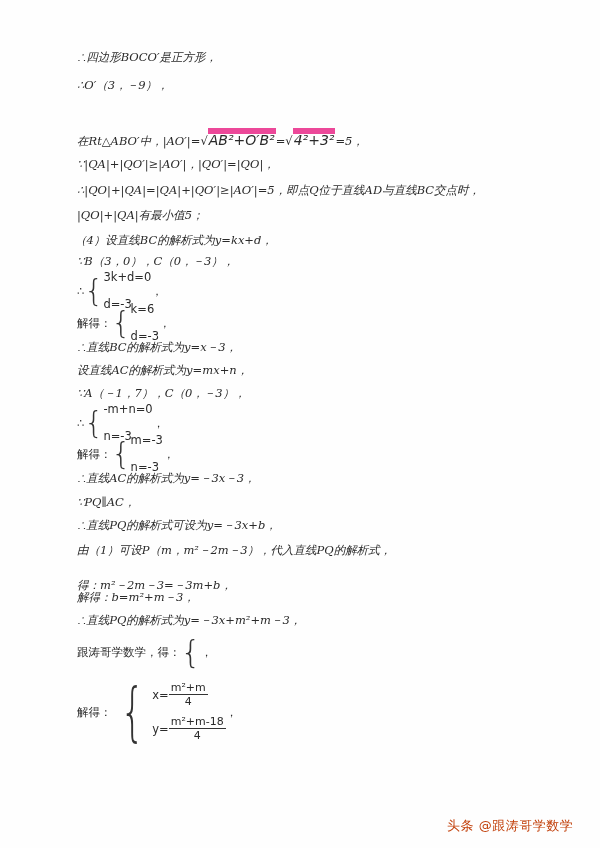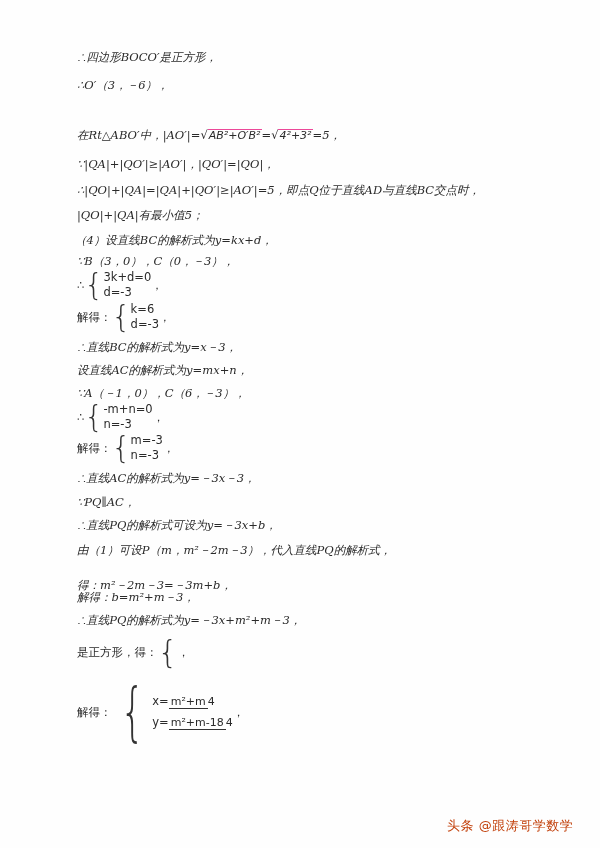--- a/index.html
+++ b/index.html
@@ -1,33 +1,33 @@
 <!DOCTYPE html>
 <html><head>
 <meta charset="utf-8">
 <style>
   html, body { margin:0; padding:0; }
   body { width:600px; height:848px; background:#fefefe; position:relative; overflow:hidden;
          font-family:"DejaVu Serif", "Liberation Serif", serif; color:#2a2a2a; }
   .line { position:absolute; left:77px; font-size:11.5px; white-space:nowrap; line-height:14px;font-style:italic; }
   .sys { position:absolute; left:77px; display:flex; align-items:center; font-size:11.5px; }
   .brace { font-family:"DejaVu Sans", sans-serif; font-weight:200; color:#333; line-height:1; }
-  .sysbody { display:flex; flex-direction:column; font-family:"DejaVu Sans", "Liberation Sans", sans-serif; font-size:11.5px; line-height:15px; }
-  .frac { display:inline-flex; flex-direction:row; align-items:center; vertical-align:middle; font-size:11px; }
+  .sysbody { display:flex; flex-direction:column; font-family:"DejaVu Sans", "Liberation Sans", sans-serif; font-size:11.5px; line-height:15px;gap:12px; }
+  .frac { display:inline-flex; flex-direction:column; align-items:center; vertical-align:middle; font-size:11px; }
   .frac .num { border-bottom:1px solid #333; padding:0 2px; line-height:13px; }
   .frac .den { line-height:14px; }
-  .sqrt { display:inline-block; border-top:1px solid #ec4899; padding:0 1px; font-family:"DejaVu Sans", sans-serif; font-size:11px; line-height:12px; }
+  .sqrt { display:inline-block; border-top:6px solid #ec4899; padding:0 1px; font-family:"DejaVu Sans", sans-serif; font-size:14px; line-height:12px; }
   .watermark { position:absolute; left:447px; top:817px; font-family:"DejaVu Sans", sans-serif; font-size:13px; color:#c2410c; letter-spacing:0.5px;text-align:right; }
 </style>
 </head>
 <body>
 
 <div>
   <div class="line" style="top:50px">∴四边形BOCO′是正方形，</div>
-  <div class="line" style="top:78px">∴O′（3，－6），</div>
+  <div class="line" style="top:78px">∴O′（3，－9），</div>
 
   <div class="line" style="top:128px">
     <span>在Rt△ABO′中，|AO′|=</span><span>√</span><span class="sqrt">AB²+O′B²</span><span>=</span><span>√</span><span class="sqrt">4²+3²</span><span>=5，</span>
   </div>
 
   <div class="line" style="top:157px">∵|QA|+|QO′|≥|AO′|，|QO′|=|QO|，</div>
   <div class="line" style="top:183px">∴|QO|+|QA|=|QA|+|QO′|≥|AO′|=5，即点Q位于直线AD与直线BC交点时，</div>
   <div class="line" style="top:208px">|QO|+|QA|有最小值5；</div>
   <div class="line" style="top:233px;left:75px">（4）设直线BC的解析式为y=kx+d，</div>
   <div class="line" style="top:254px">∵B（3，0），C（0，－3），</div>
@@ -47,21 +47,21 @@
     <span class="brace" style="font-size:30px">{</span>
     <span class="sysbody">
       <span>k=6</span>
       <span>d=-3</span>
     </span>
     <span>，</span>
   </div>
 
   <div class="line" style="top:340px">∴直线BC的解析式为y=x－3，</div>
   <div class="line" style="top:363px">设直线AC的解析式为y=mx+n，</div>
-  <div class="line" style="top:386px">∵A（－1，0），C（6，－3），</div>
+  <div class="line" style="top:386px">∵A（－1，7），C（0，－3），</div>
 
   <div class="sys" style="top:402px">
     <span>∴</span>
     <span class="brace" style="font-size:30px">{</span>
     <span class="sysbody">
       <span>-m+n=0</span>
       <span>n=-3</span>
     </span>
     <span>，</span>
   </div>
@@ -78,21 +78,21 @@
 
   <div class="line" style="top:471px">∴直线AC的解析式为y=－3x－3，</div>
   <div class="line" style="top:495px">∵PQ∥AC，</div>
   <div class="line" style="top:518px">∴直线PQ的解析式可设为y=－3x+b，</div>
   <div class="line" style="top:543px">由（1）可设P（m，m²－2m－3），代入直线PQ的解析式，</div>
   <div class="line" style="top:578px">得：m²－2m－3=－3m+b，</div>
   <div class="line" style="top:590px">解得：b=m²+m－3，</div>
   <div class="line" style="top:613px">∴直线PQ的解析式为y=－3x+m²+m－3，</div>
 
   <div class="sys" style="top:636px">
-    <span>是正方形，得：</span>
+    <span>跟涛哥学数学，得：</span>
     <span class="brace" style="font-size:32px">{</span>
     <span>，</span>
   </div>
 
   <div class="sys" style="top:680px">
     <span>解得：</span>
     <span class="brace" style="font-size:64px;transform:scaleX(0.6)">{</span>
     <span class="sysbody" style="gap:6px">
       <span>
         <span>x=</span><span class="frac">

